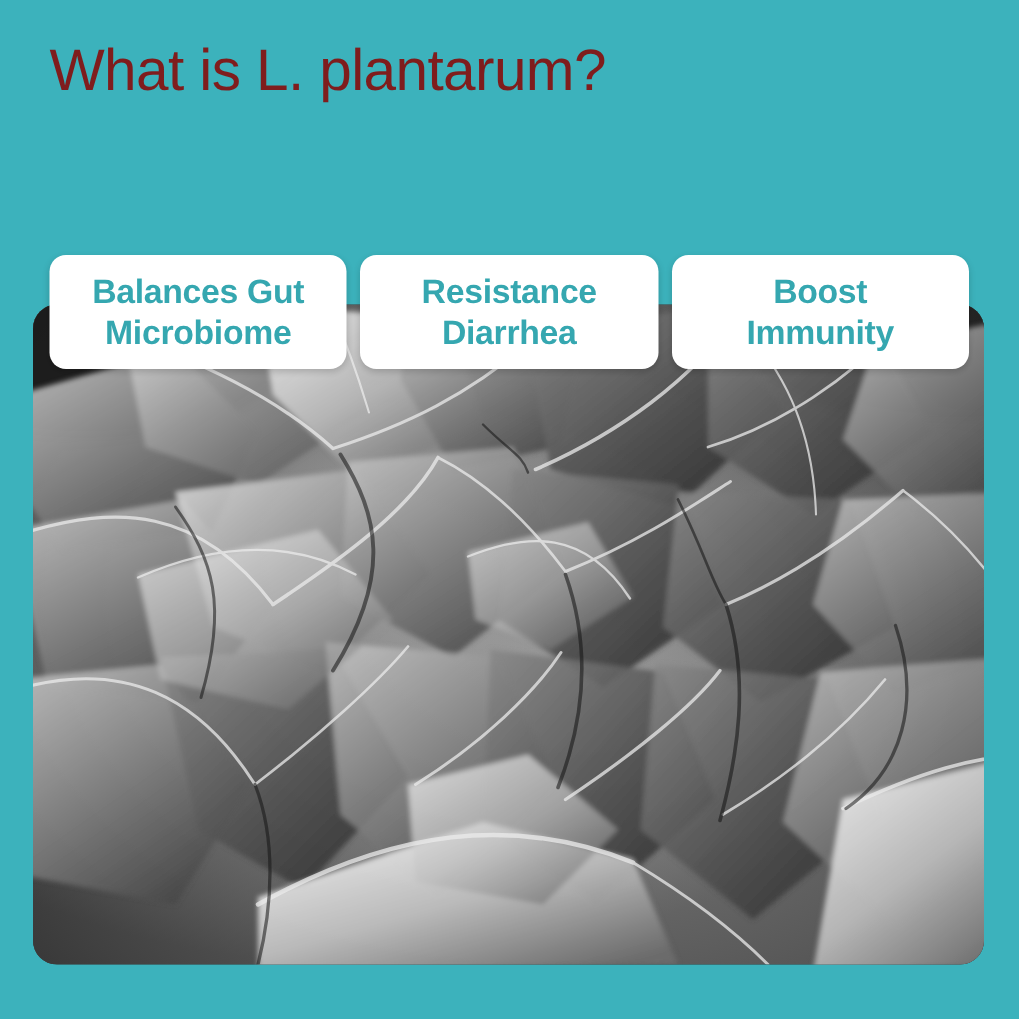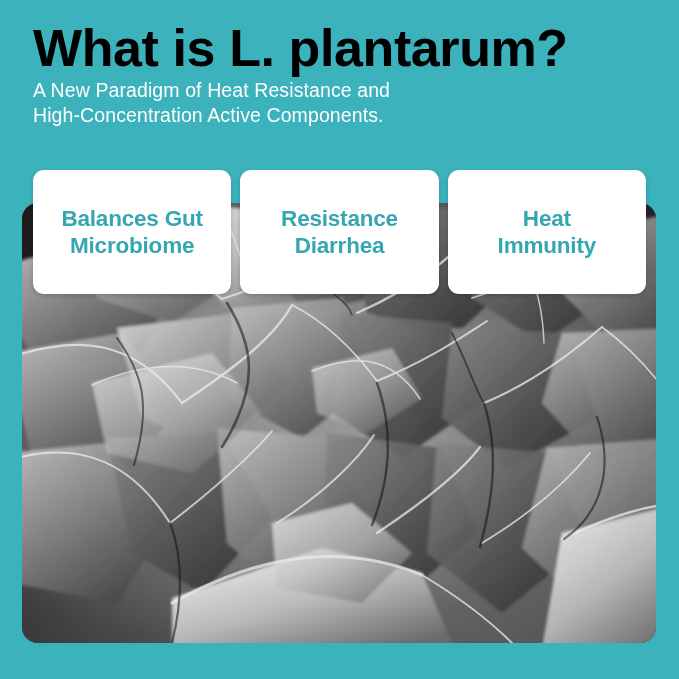--- a/index.html
+++ b/index.html
@@ -23,24 +23,24 @@
 
   
   .heading {
     position: absolute;
     left: 33px;
     top: 24px;
     width: 600px;
   }
   .title {
     margin: 0;
-    font-size: 52px;
-    font-weight: 700;
+    font-size: 39px;
+    font-weight: 400;
     line-height: 48px;
-    color: #000000;
+    color: #7f1d1d;
     letter-spacing: -0.4px;
     white-space: nowrap;
   }
   .subtitle {
     margin: 6px 0 0 0;
     font-size: 19.5px;
     font-weight: 400;
     line-height: 25px;
     color: #fdfefe;
     letter-spacing: 0.1px;
@@ -65,21 +65,21 @@
     width: 100%;
     height: 100%;
   }
 
   
   .pill-row {
     position: absolute;
     left: 33px;
     top: 170px;
     width: 613px;
-    height: 124px;
+    height: 76px;
     display: flex;
     gap: 9px;
     z-index: 5;
   }
   .pill {
     flex: 1 1 0;
     background: #ffffff;
     border-radius: 11px;
     display: flex;
     align-items: center;
@@ -222,34 +222,30 @@
       </g>
 
       <g opacity="0.14">
         <rect x="0" y="0" width="634" height="440" fill="#000000" opacity="0.05"></rect>
       </g>
     </svg>
   </div>
 
   <div class="heading">
     <h1 class="title">What is L. plantarum?</h1>
-    <p class="subtitle">
-      <span class="sub-line">A New Paradigm of Heat Resistance and</span>
-      <span class="sub-line">High-Concentration Active Components.</span>
-    </p>
   </div>
 
   <div class="pill-row">
     <div class="pill">
       <span class="pill-label">Balances Gut
 Microbiome</span>
     </div>
     <div class="pill">
       <span class="pill-label">Resistance
 Diarrhea</span>
     </div>
     <div class="pill">
-      <span class="pill-label">Heat
+      <span class="pill-label">Boost
 Immunity</span>
     </div>
   </div>
 
 </div>
 
 </body></html>

